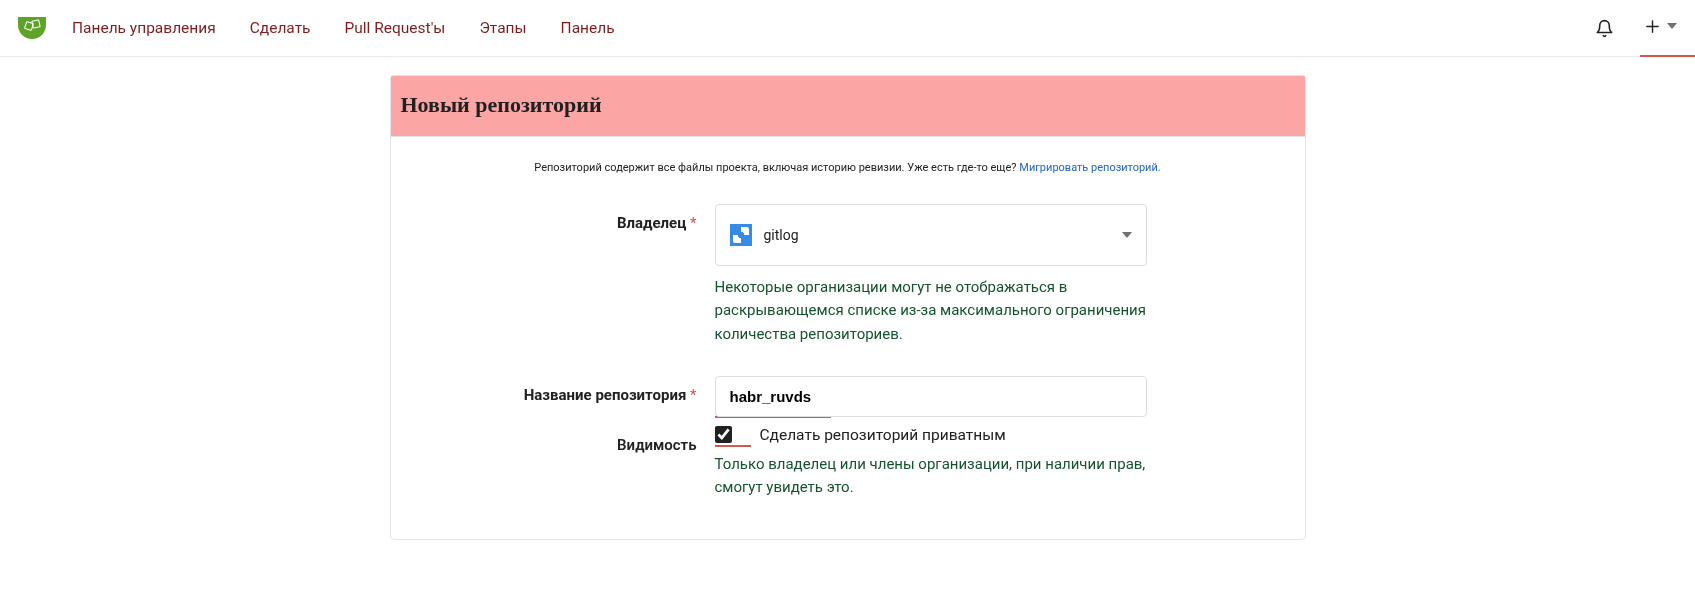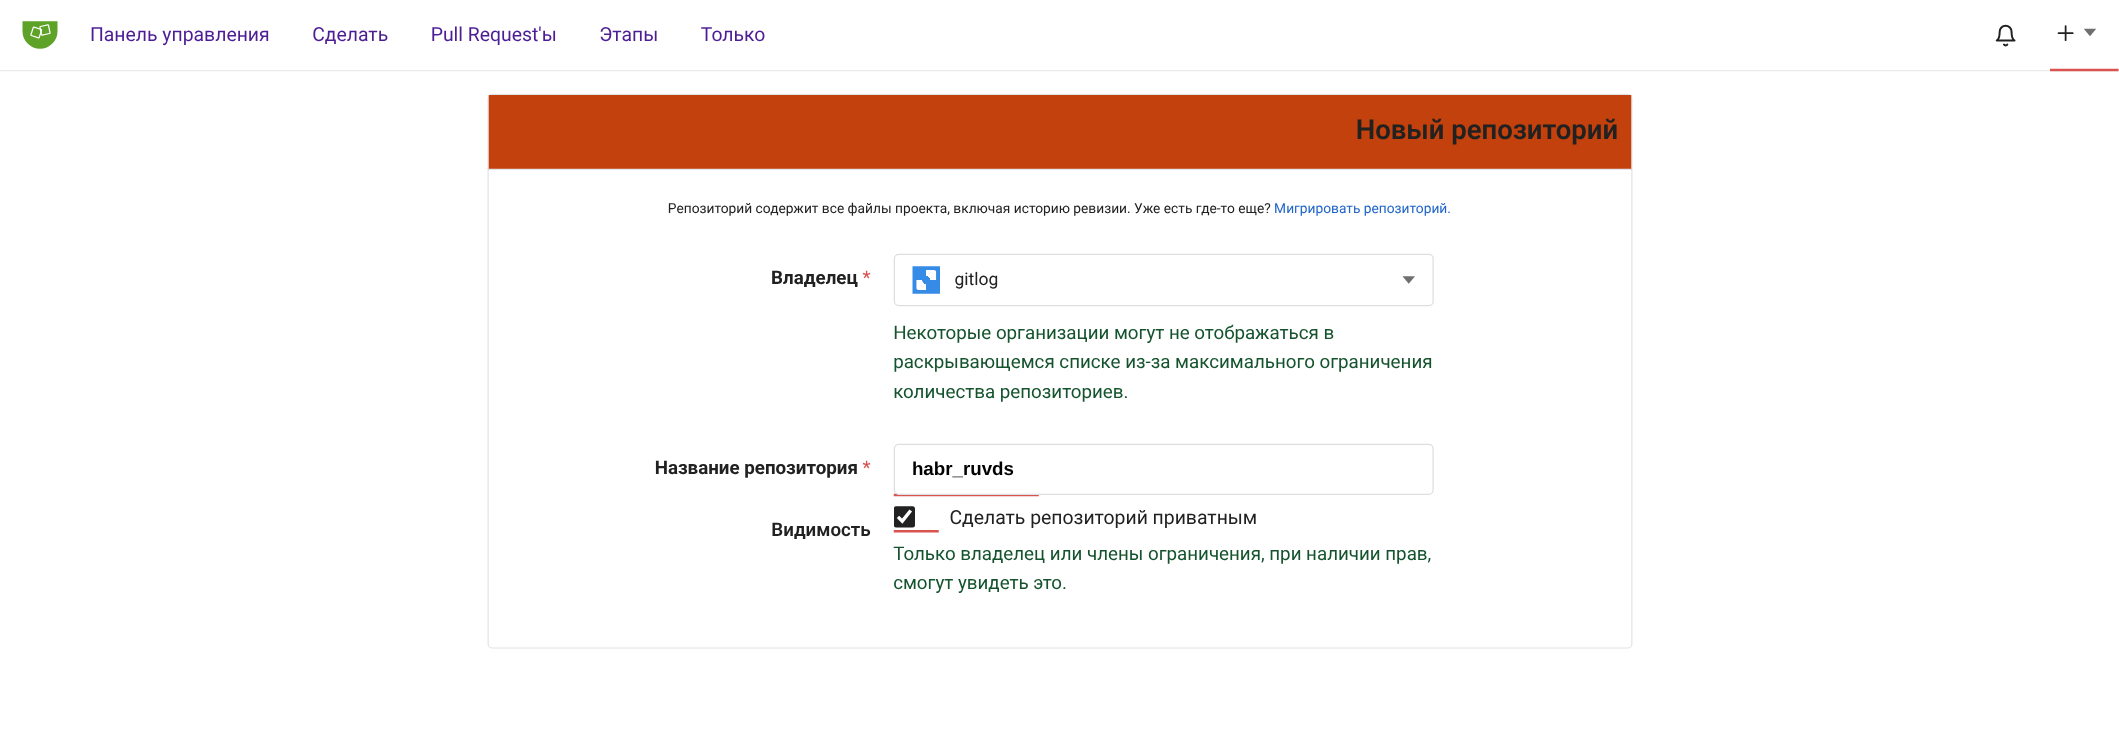--- a/index.html
+++ b/index.html
@@ -5,44 +5,44 @@
     * { box-sizing: border-box; margin: 0; padding: 0; }
     body { font-family: -apple-system, BlinkMacSystemFont, "Segoe UI", Roboto, Helvetica, Arial, sans-serif; font-size: 14px; color: #212121; background: #fff; }
 
     
     .topnav { display: flex; align-items: center; height: 57px; border-bottom: 1px solid #eaeaea; padding: 0 18px; }
     .logo { width: 28px; height: 22px; background: #5ea227; border-radius: 0 0 22px 22px; position: relative; margin-right: 26px; }
     .logo::before { content: ""; position: absolute; left: 7px; top: 5px; width: 6px; height: 6px; border: 1.5px solid #fff; transform: rotate(18deg); border-radius: 1px; }
     .logo::after  { content: ""; position: absolute; left: 14px; top: 3px; width: 6px; height: 6px; border: 1.5px solid #fff; transform: rotate(-12deg); border-radius: 1px; }
 
     .nav-links { display: flex; gap: 34px; }
-    .nav-link  { color: #4c1d95; text-decoration: none; font-size: 15.5px; cursor: pointer; text-align: center; }
+    .nav-link  { color: #7f1d1d; text-decoration: none; font-size: 15.5px; cursor: pointer; text-align: center; }
 
     .nav-right { margin-left: auto; display: flex; align-items: center; gap: 30px; }
     .icon-btn  { display: flex; align-items: center; gap: 6px; cursor: pointer; }
     .create-wrap { position: relative; padding-bottom: 4px; }
     .create-wrap::after { content: ""; position: absolute; left: -4px; right: -18px; bottom: -18px; height: 2px; background: #d9534f; }
 
     
     .card { width: 916px; margin: 18px auto 0; border: 1px solid #e1e4e8; border-radius: 4px; background: #fff; }
-    .card-header { background: #c2410c; border-bottom: 1px solid #e1e4e8; text-align: right; padding: 16px 10px 18px; font-size: 22px; font-weight: 600; }
+    .card-header { background: #fca5a5; border-bottom: 1px solid #e1e4e8; text-align: left; padding: 16px 10px 18px; font-size: 22px; font-weight: 600; font-family: Liberation Serif, serif; }
     .card-body { padding: 22px 28px 10px; }
 
     .intro { text-align: center; font-size: 11px; line-height: 1.55; margin: 0 30px 28px; }
     .intro a { color: #2065c7; text-decoration: none; }
 
     
     .form-row { display: flex; margin-bottom: 8px; }
     .form-label { width: 296px; text-align: right; padding: 10px 18px 0 0; font-weight: 700; font-size: 15px; }
     .req::after { content: " *"; color: #d9534f; font-weight: 400; }
     .form-field { flex: 1; max-width: 432px; }
     .form-help  { color: #14532d; font-size: 15px; line-height: 1.55; margin: 10px 0 22px; max-width: 560px; }
 
     
-    .dropdown { display: flex; align-items: center; justify-content: space-between; border: 1px solid #dedede; border-radius: 4px; padding: 9px 14px; cursor: pointer; }
+    .dropdown { display: flex; align-items: center; justify-content: space-between; border: 1px solid #dedede; border-radius: 4px; padding: 19px 14px; cursor: pointer; }
     .dropdown-left { display: flex; align-items: center; gap: 12px; }
     .avatar { width: 22px; height: 22px; background: #368be6; position: relative; }
     .avatar::before,.avatar::after{content:"";position:absolute;background:#fff;}
     .avatar::before{left:3px;top:3px;width:16px;height:16px;background:
       radial-gradient(circle at 50% 50%,#368be6 28%,transparent 29%),
       repeating-conic-gradient(#fff 0 25%,#368be6 0 50%);
       border-radius:2px;}
     .caret-down { width:0;height:0;border-left:5px solid transparent;border-right:5px solid transparent;border-top:6px solid #6f6f6f; }
 
     
@@ -61,21 +61,21 @@
 </head>
 <body>
 
 <div class="topnav">
   <div class="logo"></div>
   <div class="nav-links">
     <a class="nav-link">Панель управления</a>
     <a class="nav-link">Сделать</a>
     <a class="nav-link">Pull Request'ы</a>
     <a class="nav-link">Этапы</a>
-    <a class="nav-link">Только</a>
+    <a class="nav-link">Панель</a>
   </div>
   <div class="nav-right">
     <span class="icon-btn">
       <svg width="19" height="19" viewBox="0 0 24 24" fill="none" stroke="#212121" stroke-width="2" stroke-linecap="round" stroke-linejoin="round">
           <path d="M18 8a6 6 0 0 0-12 0c0 7-3 9-3 9h18s-3-2-3-9"></path>
           <path d="M13.7 21a2 2 0 0 1-3.4 0"></path>
         </svg>
     </span>
     <span class="icon-btn create-wrap">
       <svg width="17" height="17" viewBox="0 0 24 24" fill="none" stroke="#212121" stroke-width="2" stroke-linecap="round">
@@ -117,18 +117,18 @@
     </div>
 
     <div class="form-row">
       <div class="form-label" style="font-weight:600;">Видимость</div>
       <div class="form-field">
         <div class="cb-row">
           <input type="checkbox" class="cb" checked="" style="">
           <label class="cb-label">Сделать репозиторий приватным</label>
         </div>
         <div class="cb-underline"></div>
-        <div class="form-help" style="margin-top:4px;">Только владелец или члены ограничения, при наличии прав, смогут увидеть это.</div>
+        <div class="form-help" style="margin-top:4px;">Только владелец или члены организации, при наличии прав, смогут увидеть это.</div>
       </div>
     </div>
 
   </div>
 </div>
 
 </body></html>

